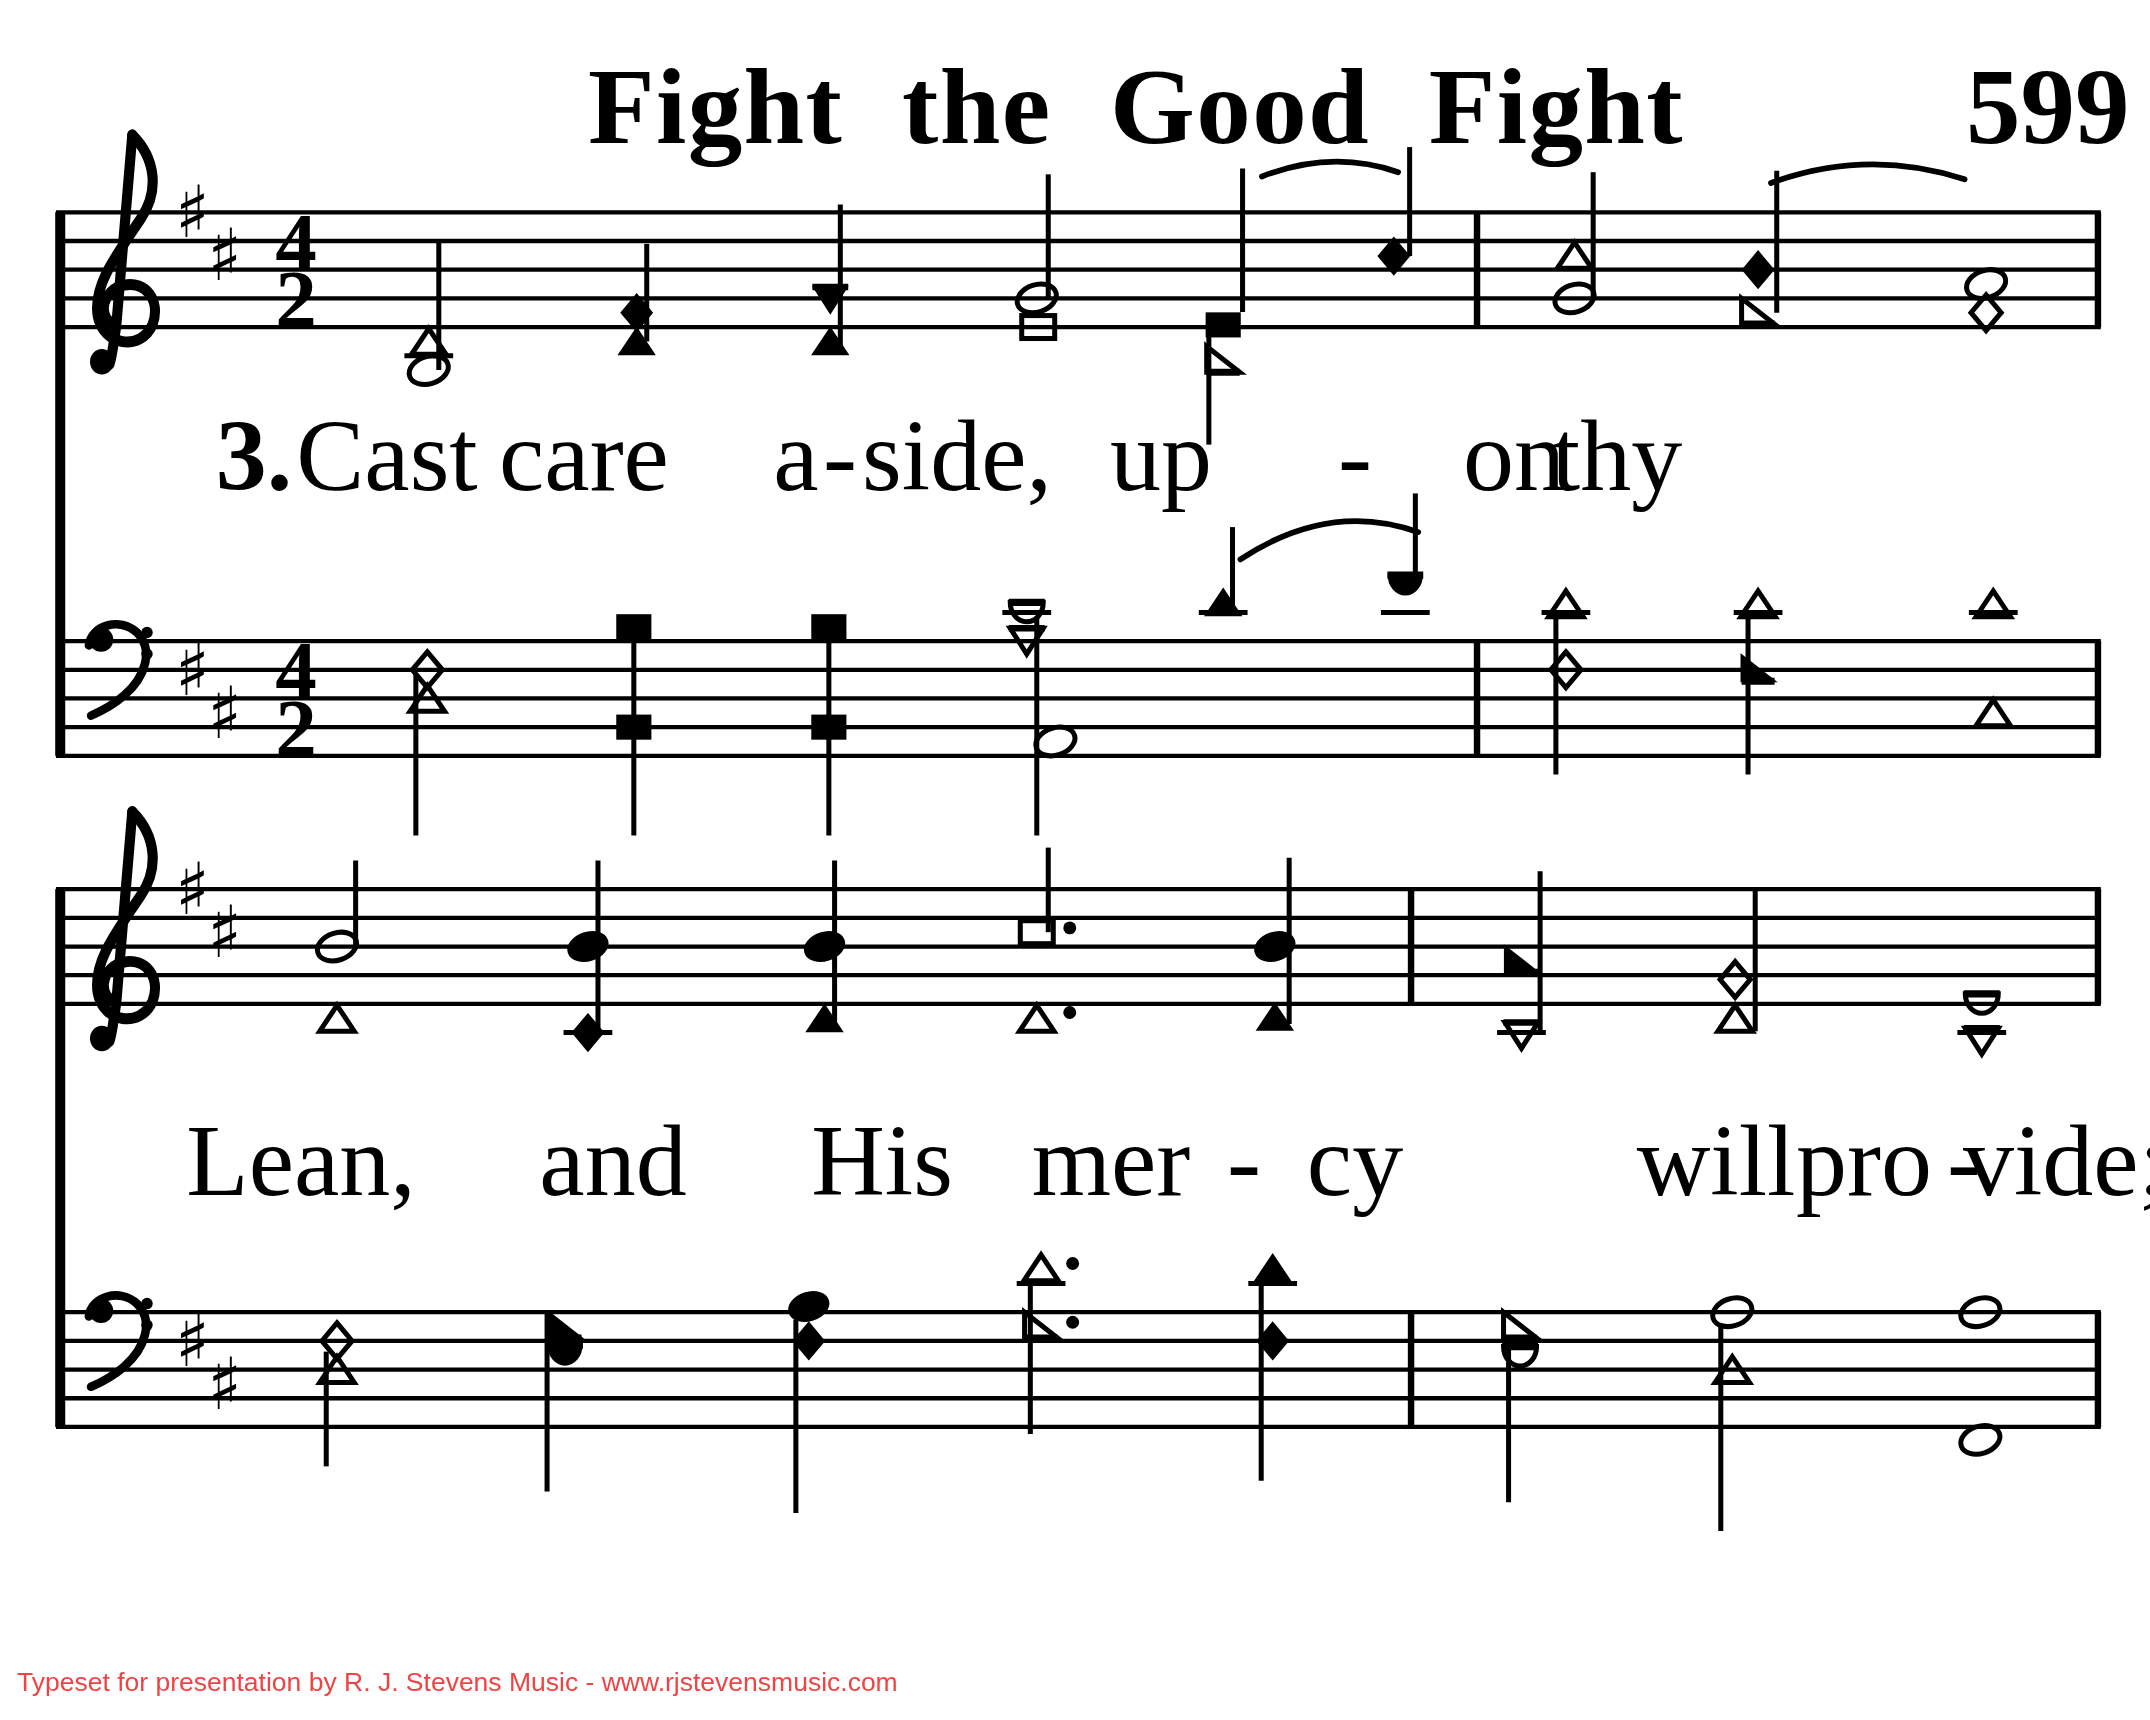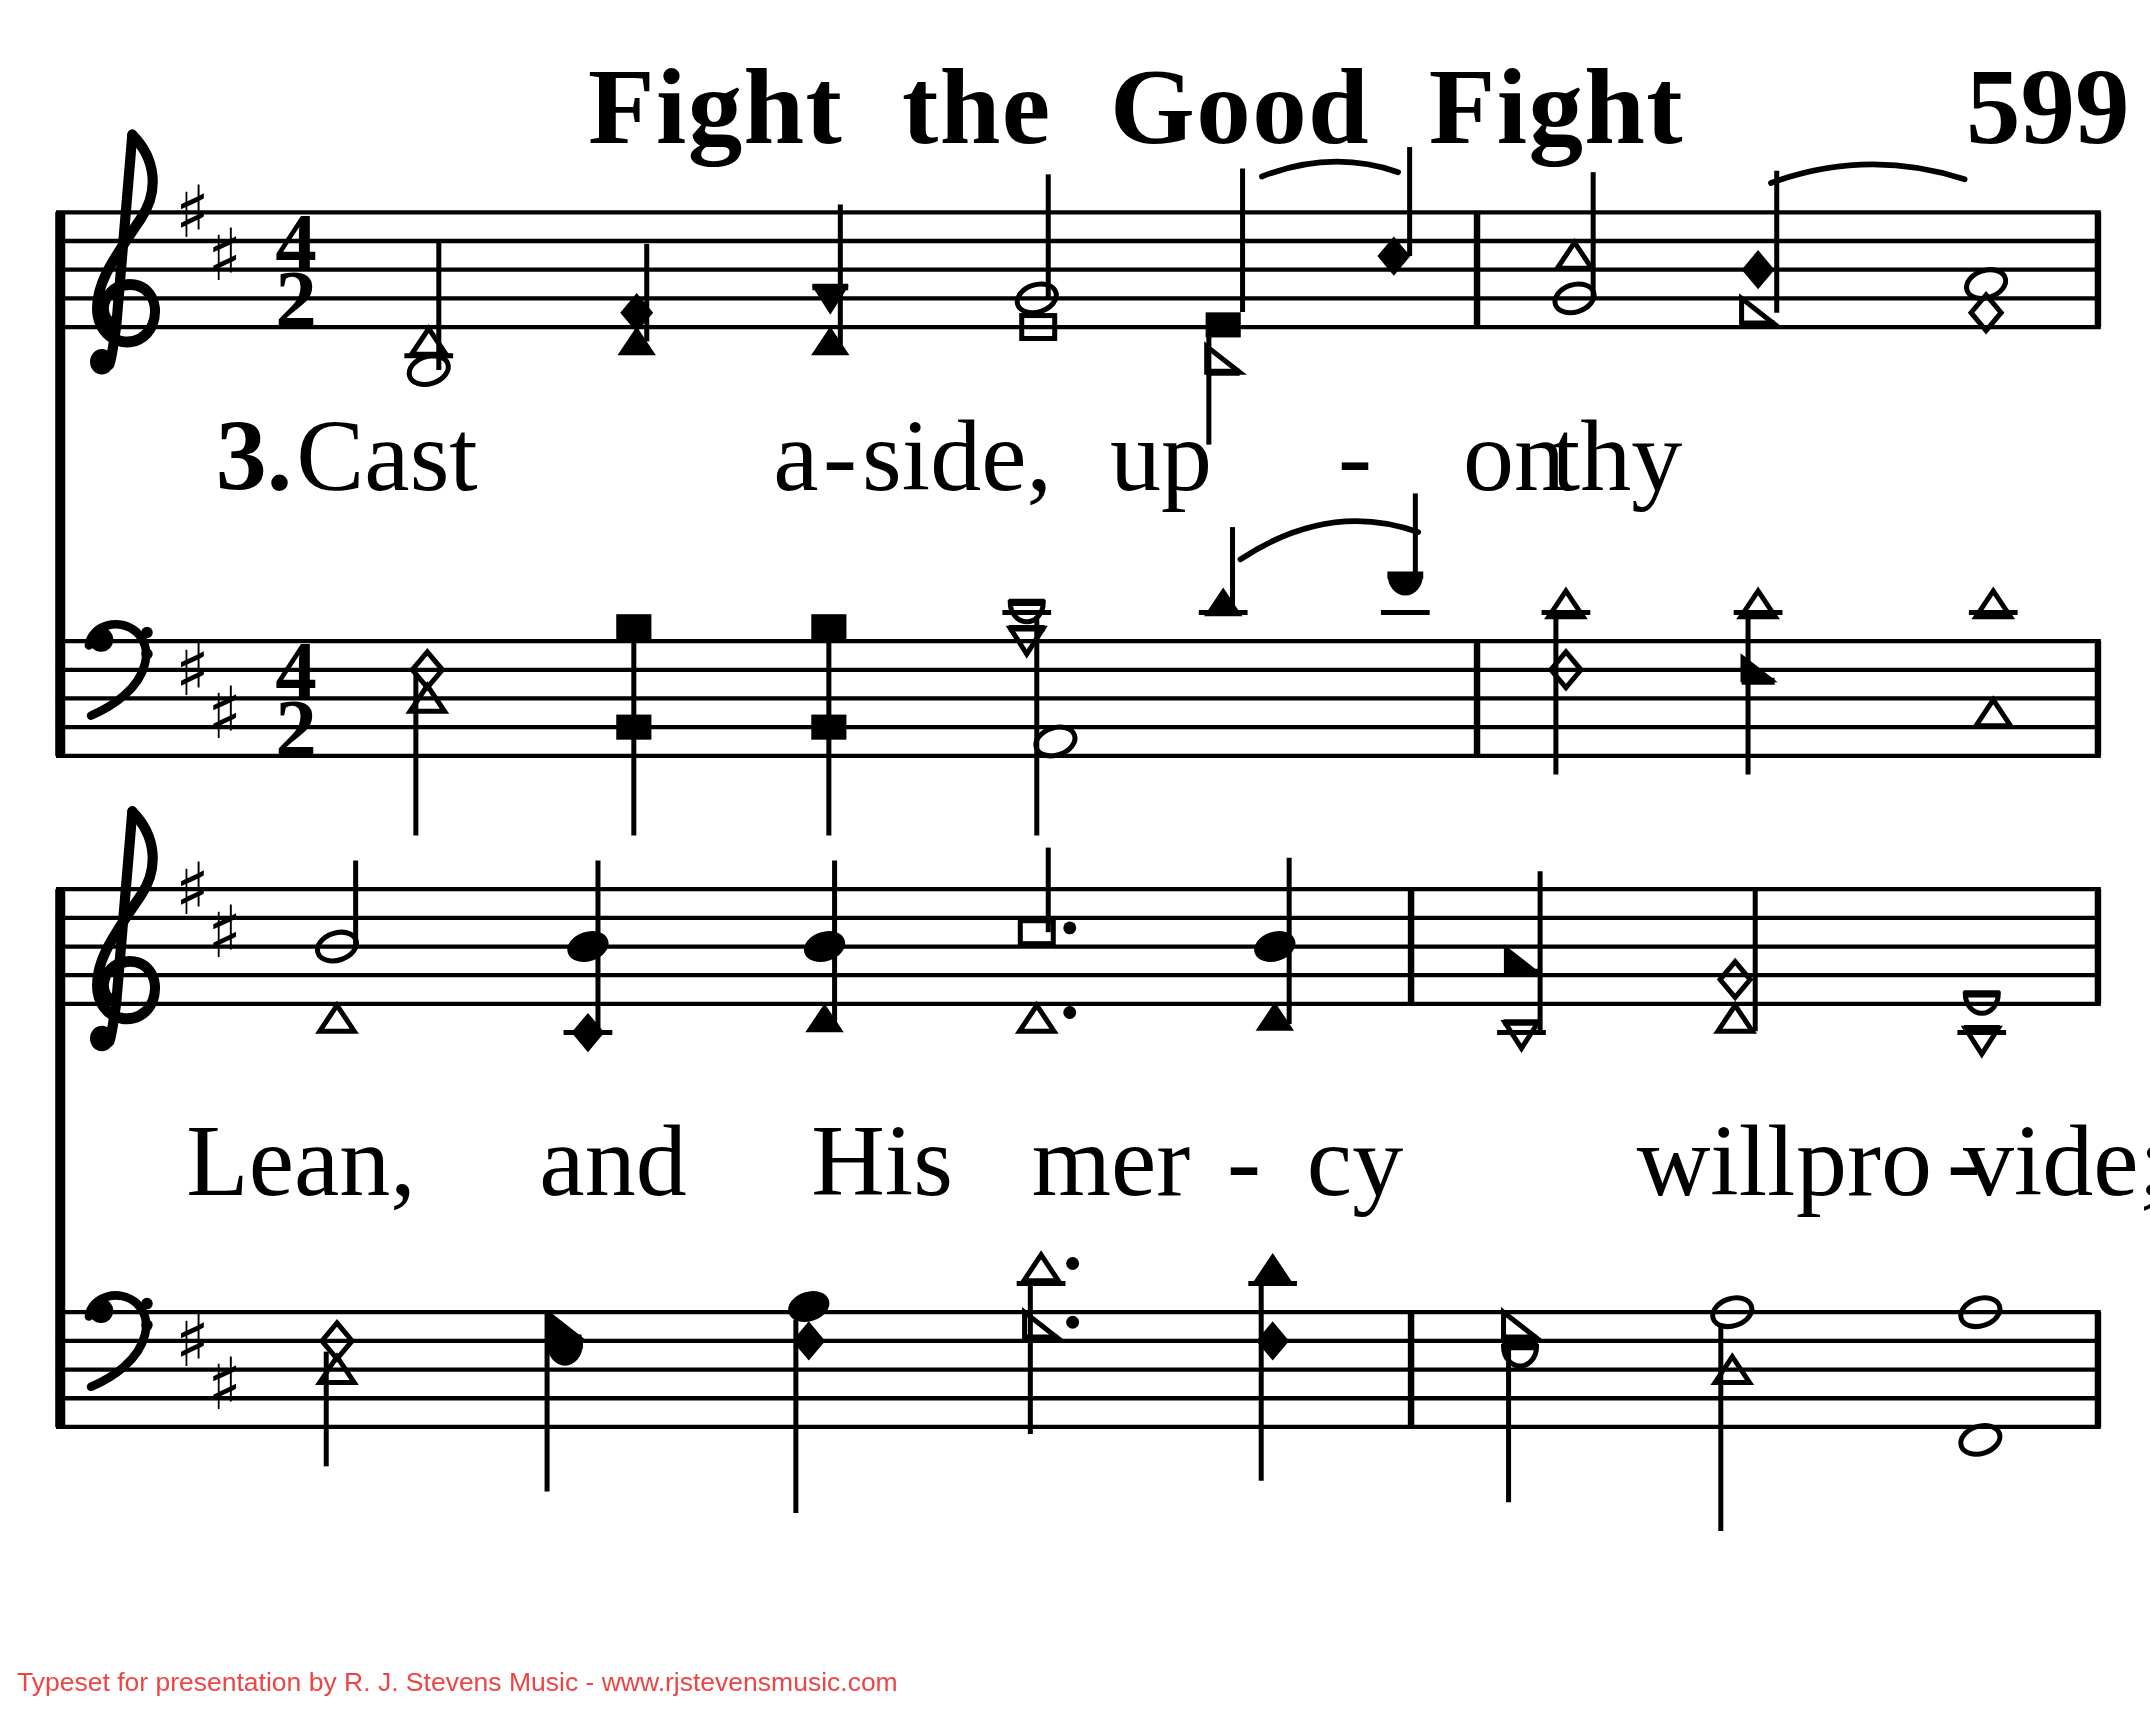--- a/index.html
+++ b/index.html
@@ -231,20 +231,21 @@
       <ellipse cx="2762" cy="1830" rx="28" ry="19" fill="none" stroke="#000" stroke-width="7" transform="rotate(-18 2762 1830)"></ellipse>
       <ellipse cx="2762" cy="2008" rx="28" ry="19" fill="none" stroke="#000" stroke-width="7" transform="rotate(-18 2762 2008)"></ellipse>
       <circle cx="1496" cy="1762" r="9" fill="#000"></circle>
       <circle cx="1496" cy="1844" r="9" fill="#000"></circle>
     </g>
   </svg>
 
 <div id="lyric1" class="lyricline">
     <span class="syl bold" style="left: 254px;">3.</span>
     <span class="syl" style="left: 387px;">Cast</span>
+    <span class="syl" style="left: 584px;">care</span>
     <span class="syl" style="left: 796px;">a</span>
     <span class="syl" style="left: 840px;">-</span>
     <span class="syl" style="left: 957px;">side,</span>
     <span class="syl" style="left: 1161px;">up</span>
     <span class="syl" style="left: 1355px;">-</span>
     <span class="syl" style="left: 1514px; font-family: Liberation Serif, serif;">on</span>
     <span class="syl" style="left: 1617px;">thy</span>
   </div>
 <div id="lyric2" class="lyricline">
     <span class="syl" style="left: 301px;">Lean,</span>

